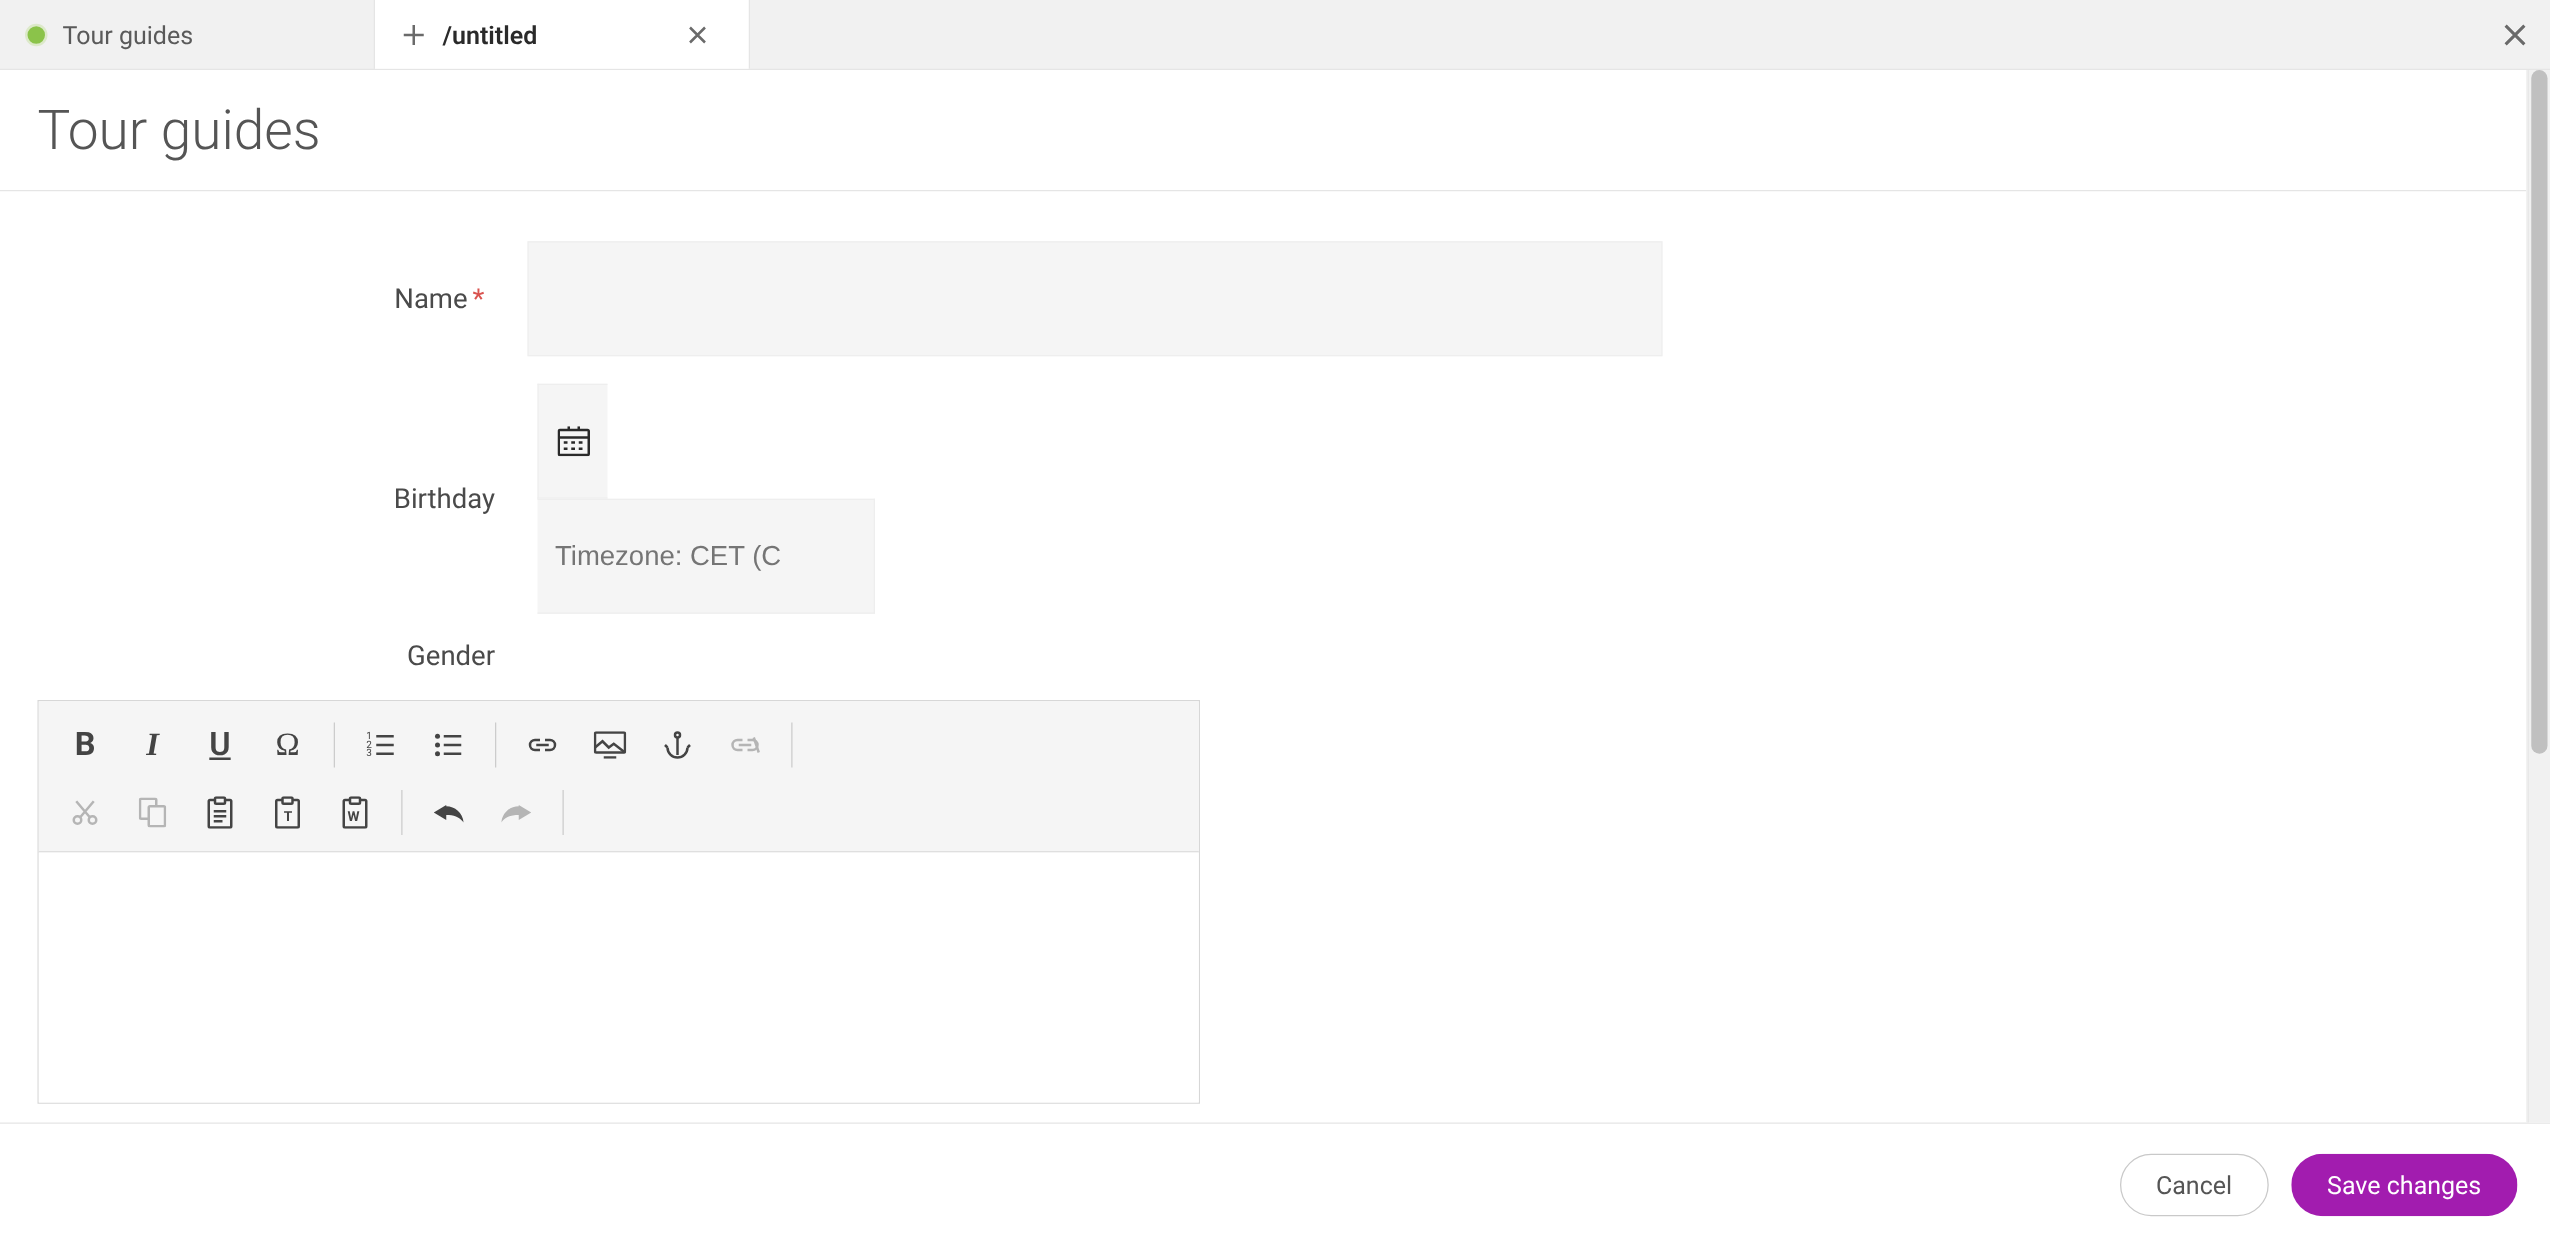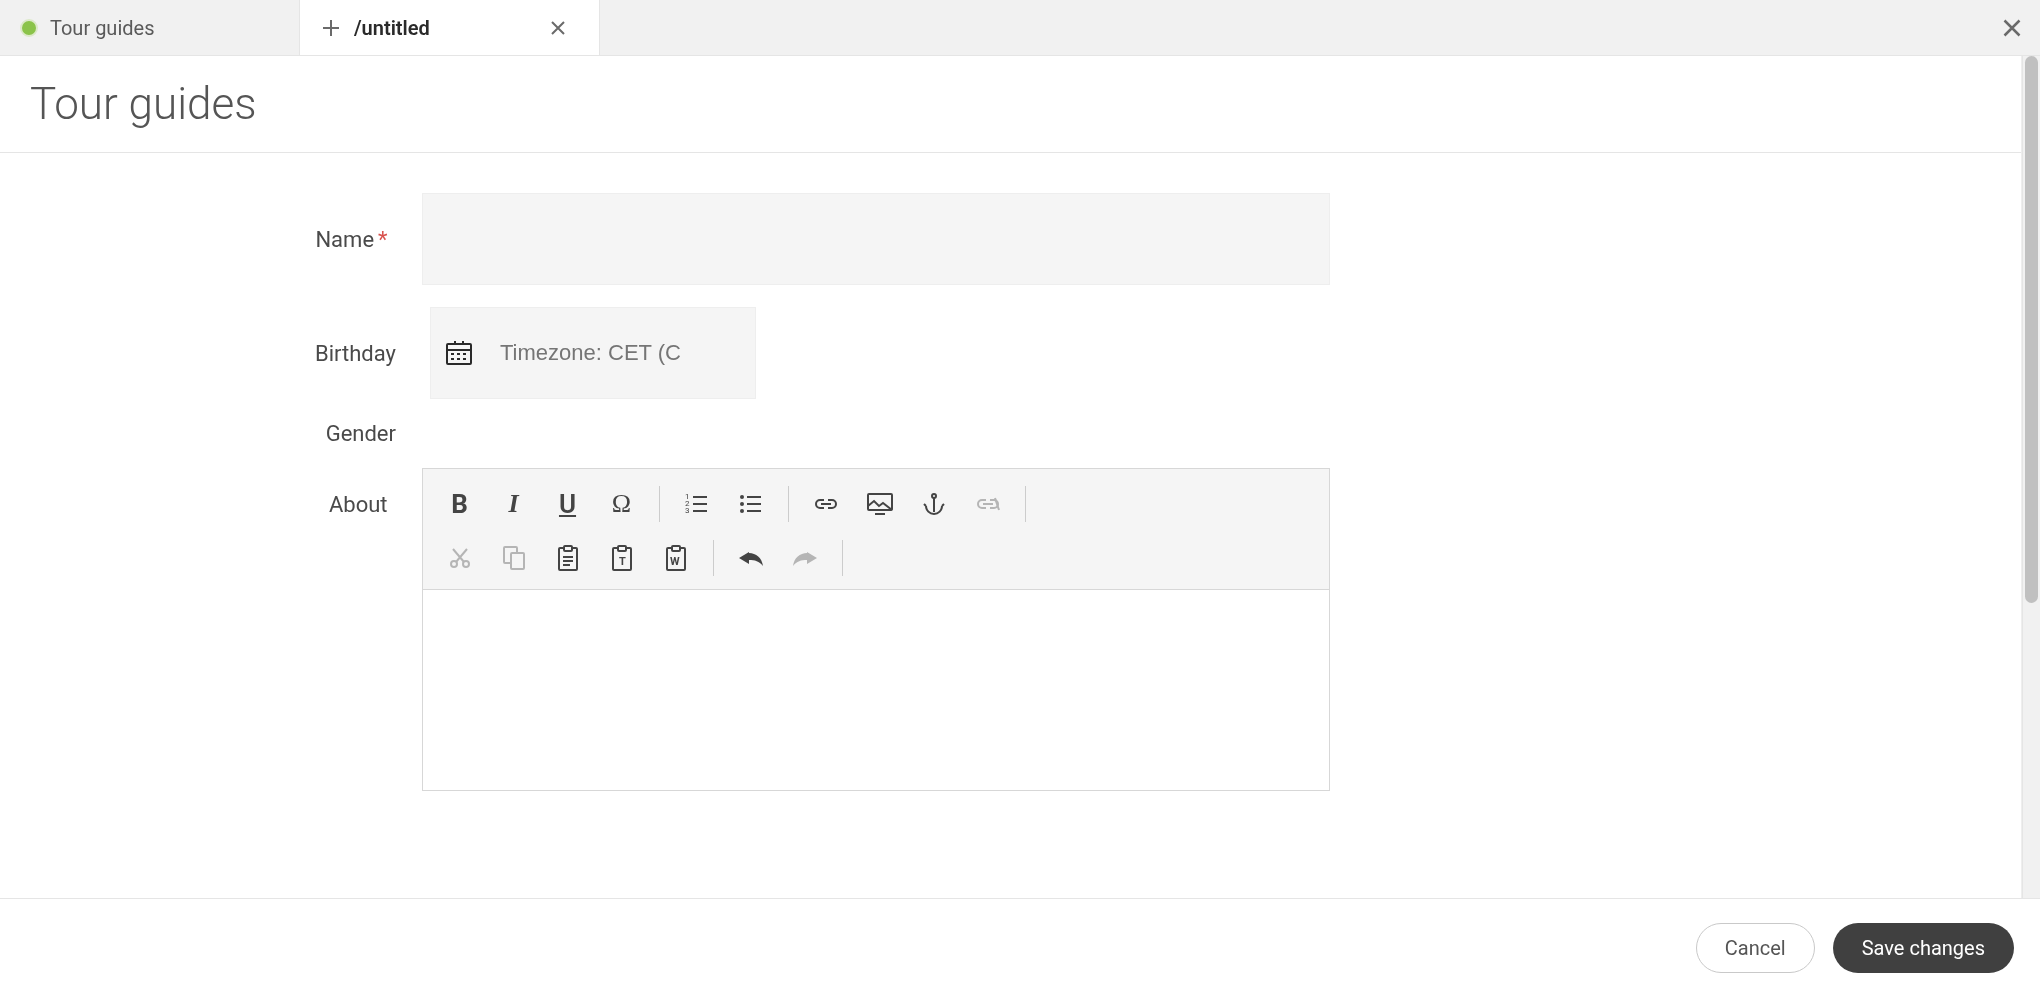--- a/index.html
+++ b/index.html
@@ -106,21 +106,21 @@
       width: 930px;
     }
     .text-input {
       width: 100%;
       height: 92px;
       background: #f5f5f5;
       border: 1px solid #eee;
     }
     
     .date-wrap {
-      display: flex; align-items: stretch;
+      display: flex; align-items: stretch; flex-direction: column;
     }
     .date-iconbox {
       width: 56px; height: 92px;
       background: #f5f5f5;
       display:flex; align-items:center; justify-content:center;
       border: 1px solid #eee;
       border-right: none;
     }
     .date-input {
       height: 92px;
@@ -194,21 +194,21 @@
       border-radius: 25px;
       font-size: 20px;
       display:flex; align-items:center;
       cursor:pointer;
       border:1px solid transparent;
     }
     .btn-secondary {
       background:#fff; color:#555; border-color:#c9c9c9;
     }
     .btn-primary {
-      background:#404040; color:#fff;
+      background:#a21caf; color:#fff;
     }
 
     svg { display:block; }
   </style>
 </head>
 <body>
 
 <div class="tabbar">
   <div class="tab">
     <span class="status-dot"></span>
@@ -263,21 +263,20 @@
           </div>
           <input class="date-input" placeholder="Timezone: CET (C" style="">
         </div>
       </div>
 
       <div class="form-row">
         <div class="form-label">Gender</div>
       </div>
 
       <div class="form-row top">
-        <div class="form-label" style="padding-top:24px">About</div>
         <div class="rte">
           <div class="rte-toolbar">
 
             <div class="rte-btn">
                 <span class="glyph">B</span>
               </div>
             <div class="rte-btn">
                 <span class="glyph italic">I</span>
               </div>
             <div class="rte-btn">

